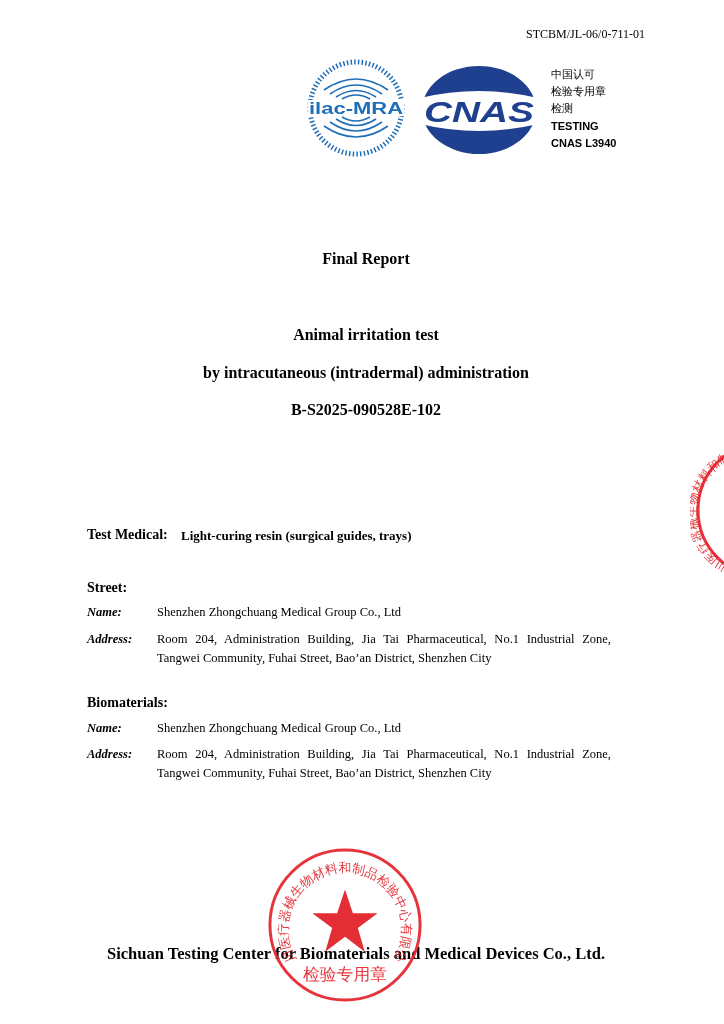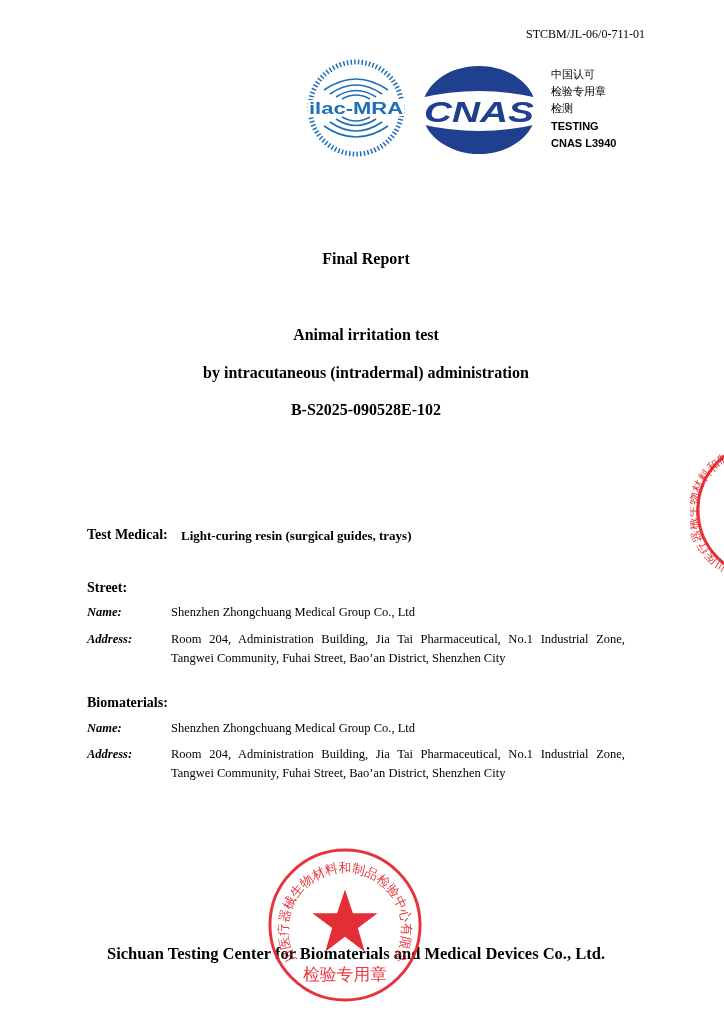--- a/index.html
+++ b/index.html
@@ -15,21 +15,21 @@
     .cnas-text .b { font-weight: bold; }
     .center { left: 0; width: 732px; text-align: center; font-weight: bold; }
     .t-final { top: 250px; font-size: 16px; }
     .t-title1 { top: 326px; font-size: 16px; }
     .t-title2 { top: 364px; font-size: 16px; }
     .t-code { top: 401px; font-size: 16px; }
     .test-article { left: 87px; top: 527px; font-size: 14px; font-weight: bold; }
     .test-article-val { left: 181px; top: 528px; font-size: 13px; font-weight: bold; }
     .sec-head { left: 87px; font-size: 14px; font-weight: bold; }
     .row-label { left: 87px; font-size: 12.5px; font-weight: bold; font-style: italic; }
-    .row-val { left: 171px; width: 454px; font-size: 12.5px; line-height: 19px; text-align: justify; }
+    .row-val { left: 157px; width: 454px; font-size: 12.5px; line-height: 19px; text-align: justify; }
     .row-val .l1 { display: block; text-align-last: justify; }
     .footer-org { left: 0; width: 712px; top: 944px; text-align: center; font-size: 16.5px; font-weight: bold; }
     .seal { left: 266px; top: 846px; width: 158px; height: 158px; pointer-events: none; }
     .edge-seal { left: 690px; top: 440px; width: 80px; height: 140px; pointer-events: none; overflow: hidden; }
   </style>
 </head>
 <body>
 
 <div class="abs docid">STCBM/JL-06/0-711-01</div>
 

